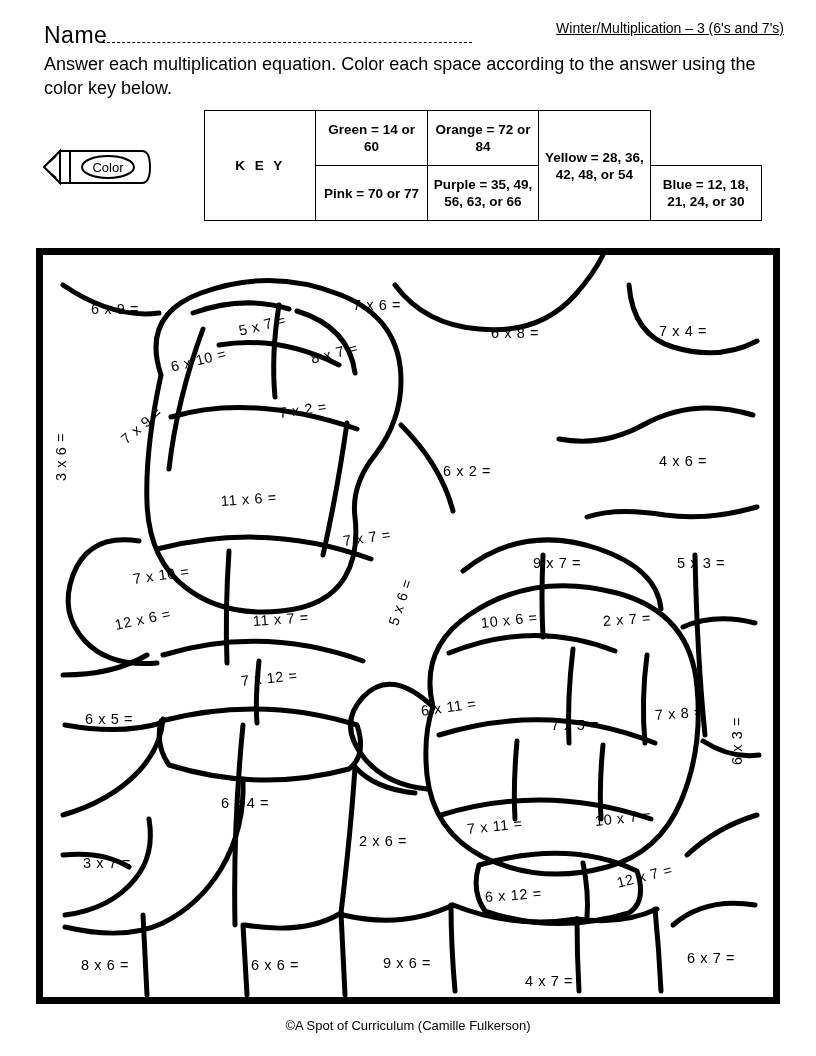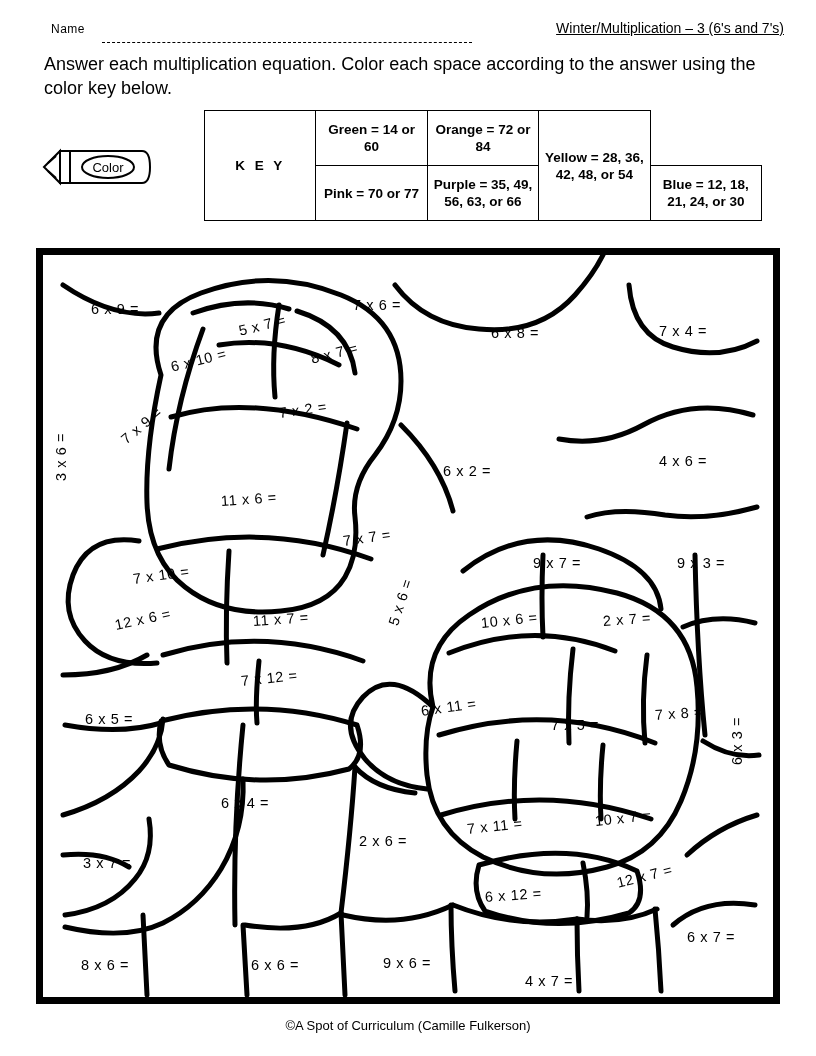--- a/index.html
+++ b/index.html
@@ -26,23 +26,23 @@
   
   .header-row {
     position: absolute;
     left: 44px;
     top: 20px;
     width: 740px;
     height: 30px;
   }
   .name-label {
     position: absolute;
-    left: 7px;
+    left: 0;
     top: 2px;
-    font-size: 12px;
+    font-size: 23px;
     letter-spacing: .5px;
   }
   .name-line {
     position: absolute;
     left: 58px;
     top: 22px;
     width: 370px;
     border-bottom: 1.5px dashed #000;
   }
   .worksheet-title {
@@ -255,21 +255,21 @@
         <div class="eq" style="left: 268px; top: 96px; transform: rotate(-14deg); transform-origin: left center;">8 x 7 =</div>
         <div class="eq" style="left: 128px; top: 104px; transform: rotate(-14deg); transform-origin: left center;">6 x 10 =</div>
         <div class="eq" style="left: 236px; top: 150px; transform: rotate(-8deg); transform-origin: left center;">7 x 2 =</div>
         <div class="eq" style="left: 80px; top: 178px; transform: rotate(-40deg); transform-origin: left center;">7 x 9 =</div>
         <div class="eq" style="left: 400px; top: 208px; transform: rotate(0deg); transform-origin: left center;">6 x 2 =</div>
         <div class="eq" style="left: 616px; top: 198px; transform: rotate(0deg); transform-origin: left center;">4 x 6 =</div>
         <div class="eq" style="left: 18px; top: 218px; transform: rotate(-90deg); transform-origin: left center;">3 x 6 =</div>
         <div class="eq" style="left: 178px; top: 238px; transform: rotate(-4deg); transform-origin: left center;">11 x 6 =</div>
         <div class="eq" style="left: 300px; top: 278px; transform: rotate(-8deg); transform-origin: left center;">7 x 7 =</div>
         <div class="eq" style="left: 490px; top: 300px; transform: rotate(0deg); transform-origin: left center;">9 x 7 =</div>
-        <div class="eq" style="left: 634px; top: 300px; transform: rotate(0deg); transform-origin: left center;">9 x 3 =</div>
+        <div class="eq" style="left: 634px; top: 300px; transform: rotate(0deg); transform-origin: left center;">5 x 3 =</div>
         <div class="eq" style="left: 90px; top: 316px; transform: rotate(-8deg); transform-origin: left center;">7 x 10 =</div>
         <div class="eq" style="left: 438px; top: 360px; transform: rotate(-6deg); transform-origin: left center;">10 x 6 =</div>
         <div class="eq" style="left: 560px; top: 358px; transform: rotate(-4deg); transform-origin: left center;">2 x 7 =</div>
         <div class="eq" style="left: 210px; top: 358px; transform: rotate(-4deg); transform-origin: left center;">11 x 7 =</div>
         <div class="eq" style="left: 72px; top: 362px; transform: rotate(-12deg); transform-origin: left center;">12 x 6 =</div>
         <div class="eq" style="left: 350px; top: 362px; transform: rotate(-72deg); transform-origin: left center;">5 x 6 =</div>
         <div class="eq" style="left: 198px; top: 418px; transform: rotate(-6deg); transform-origin: left center;">7 x 12 =</div>
         <div class="eq" style="left: 378px; top: 448px; transform: rotate(-8deg); transform-origin: left center;">6 x 11 =</div>
         <div class="eq" style="left: 508px; top: 462px; transform: rotate(0deg); transform-origin: left center;">7 x 5 =</div>
         <div class="eq" style="left: 612px; top: 452px; transform: rotate(-4deg); transform-origin: left center;">7 x 8 =</div>
@@ -279,18 +279,18 @@
         <div class="eq" style="left: 316px; top: 578px; transform: rotate(0deg); transform-origin: left center;">2 x 6 =</div>
         <div class="eq" style="left: 424px; top: 566px; transform: rotate(-6deg); transform-origin: left center;">7 x 11 =</div>
         <div class="eq" style="left: 552px; top: 558px; transform: rotate(-6deg); transform-origin: left center;">10 x 7 =</div>
         <div class="eq" style="left: 40px; top: 600px; transform: rotate(0deg); transform-origin: left center;">3 x 7 =</div>
         <div class="eq" style="left: 442px; top: 634px; transform: rotate(-4deg); transform-origin: left center;">6 x 12 =</div>
         <div class="eq" style="left: 574px; top: 620px; transform: rotate(-14deg); transform-origin: left center;">12 x 7 =</div>
         <div class="eq" style="left: 38px; top: 702px; transform: rotate(0deg); transform-origin: left center;">8 x 6 =</div>
         <div class="eq" style="left: 208px; top: 702px; transform: rotate(0deg); transform-origin: left center;">6 x 6 =</div>
         <div class="eq" style="left: 340px; top: 700px; transform: rotate(0deg); transform-origin: left center;">9 x 6 =</div>
         <div class="eq" style="left: 482px; top: 718px; transform: rotate(0deg); transform-origin: left center;">4 x 7 =</div>
-        <div class="eq" style="left: 644px; top: 674px; transform: rotate(0deg); transform-origin: left center;">6 x 7 =</div>
+        <div class="eq" style="left: 644px; top: 695px; transform: rotate(0deg); transform-origin: left center;">6 x 7 =</div>
       </div>
   </div>
 
   <div class="footer">©A Spot of Curriculum  (Camille Fulkerson)</div>
 </div>
 
 </body></html>

